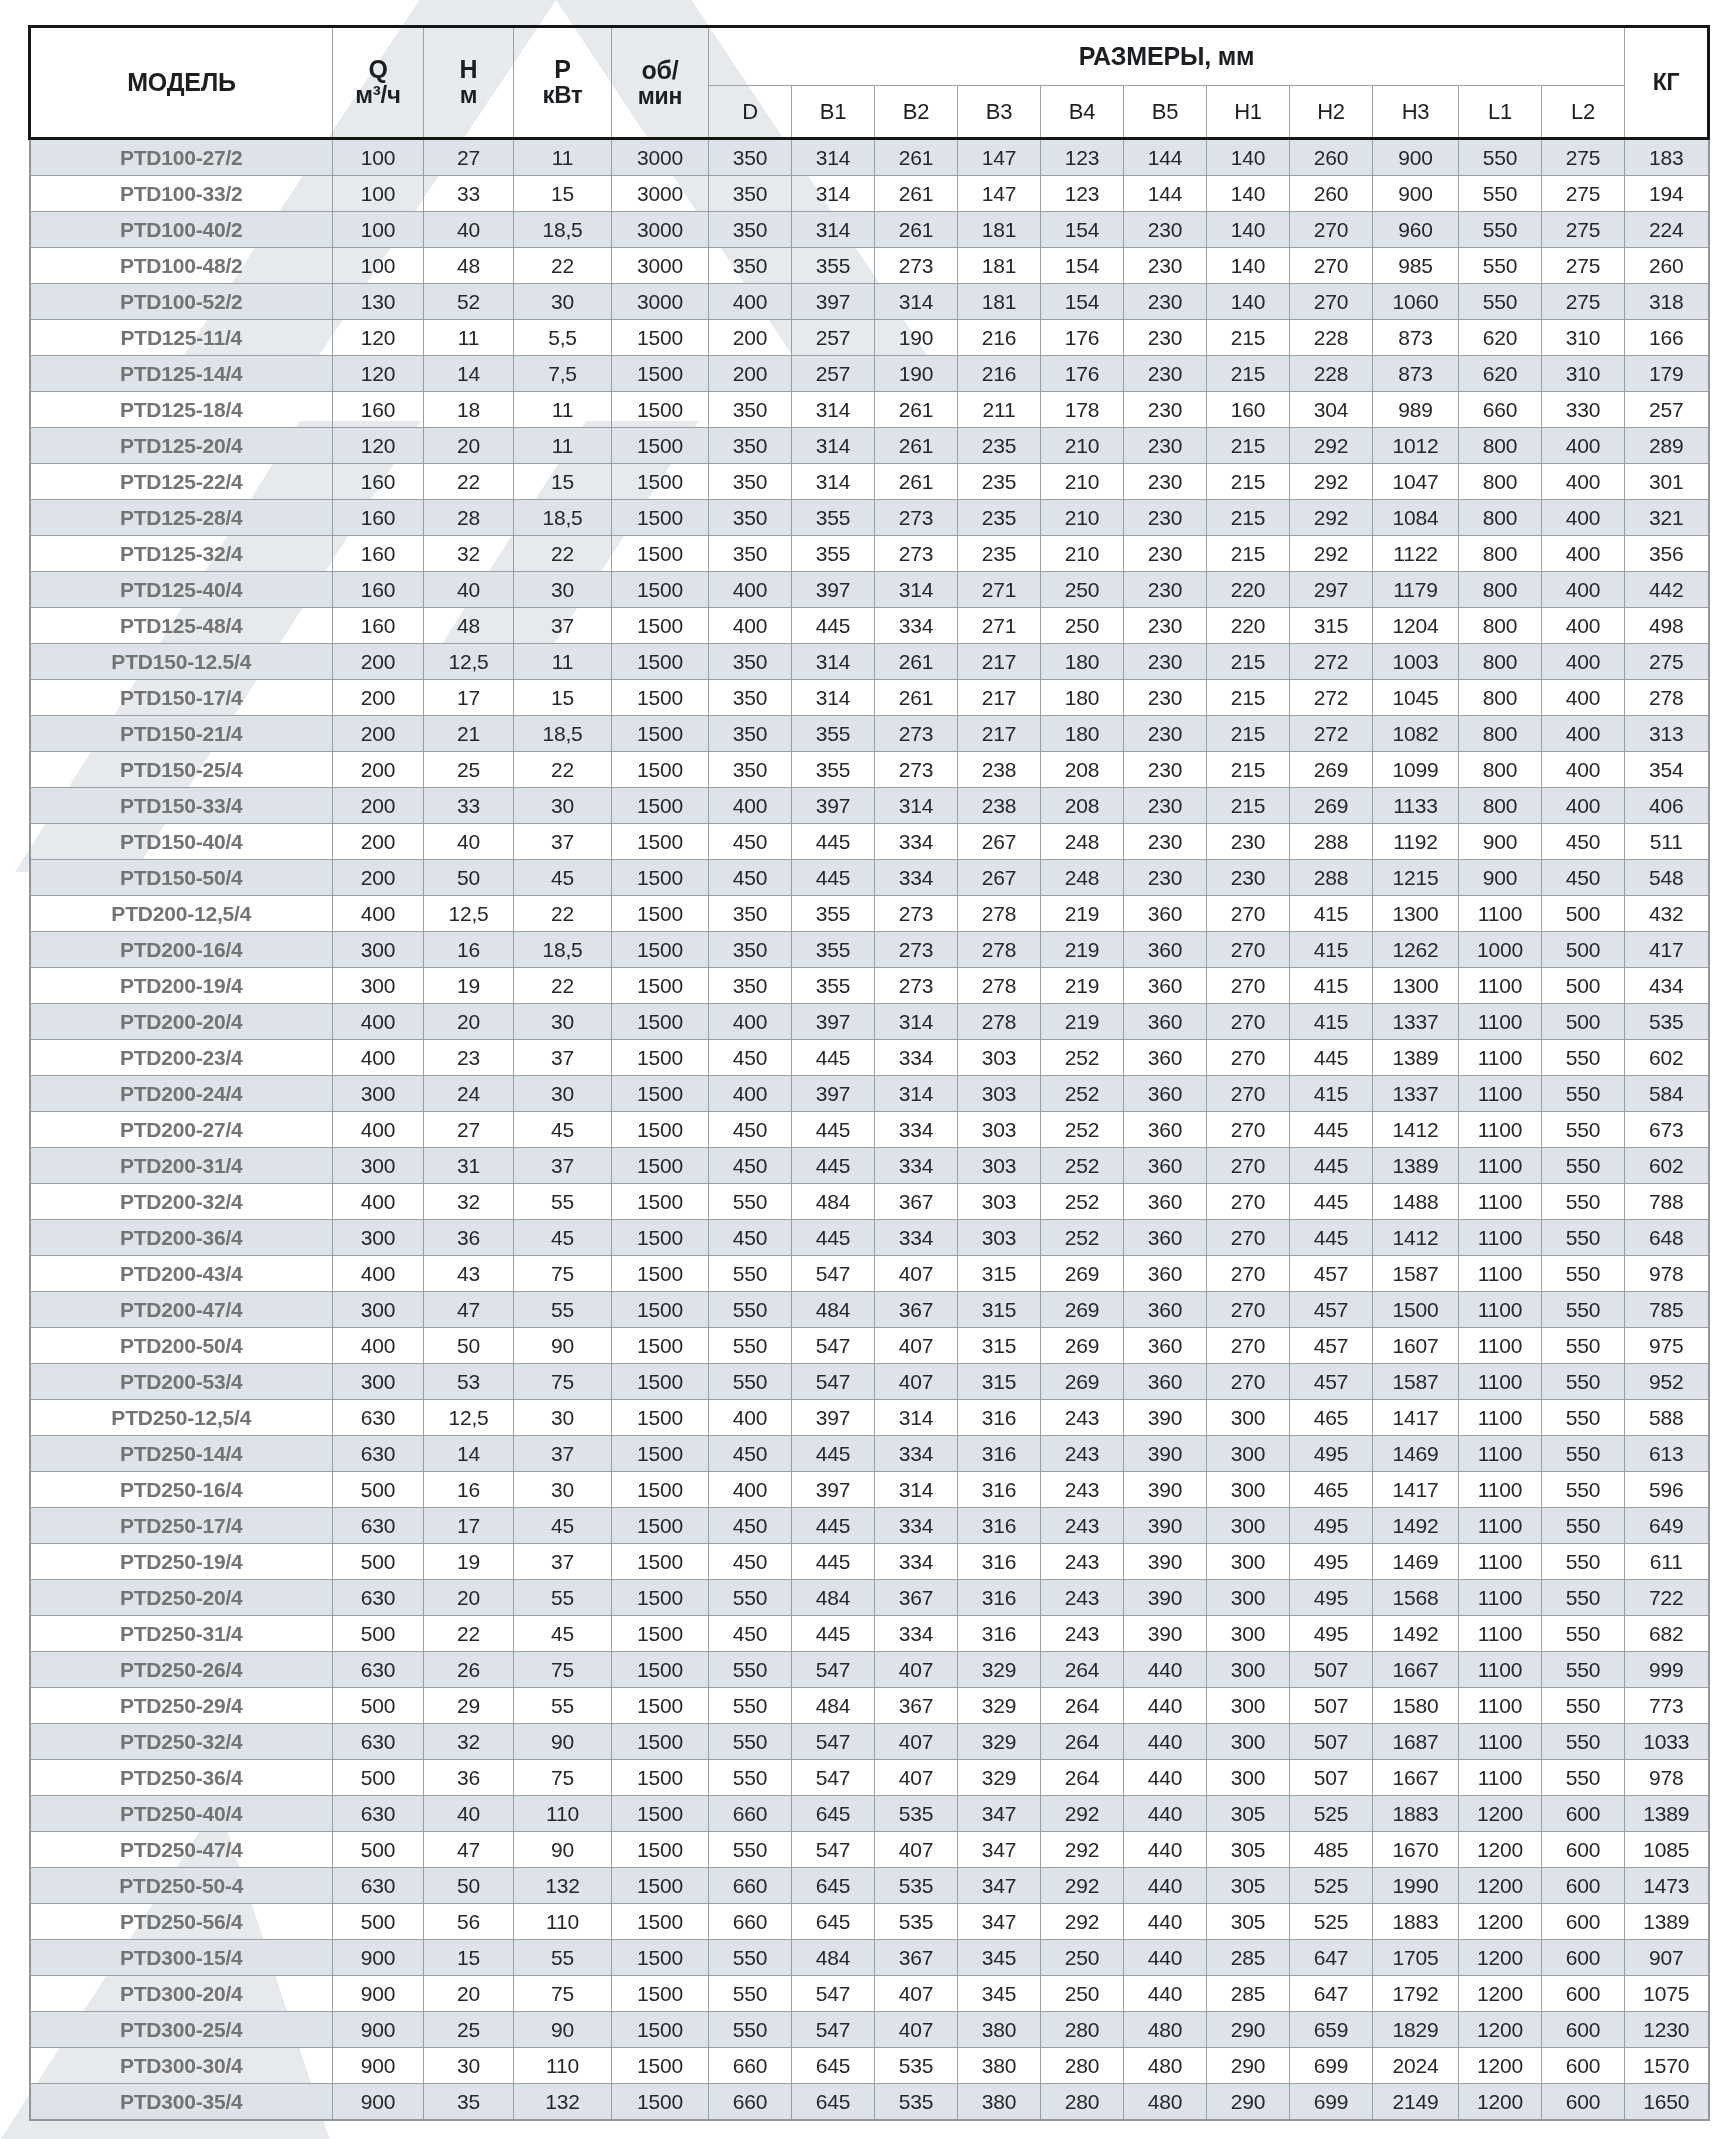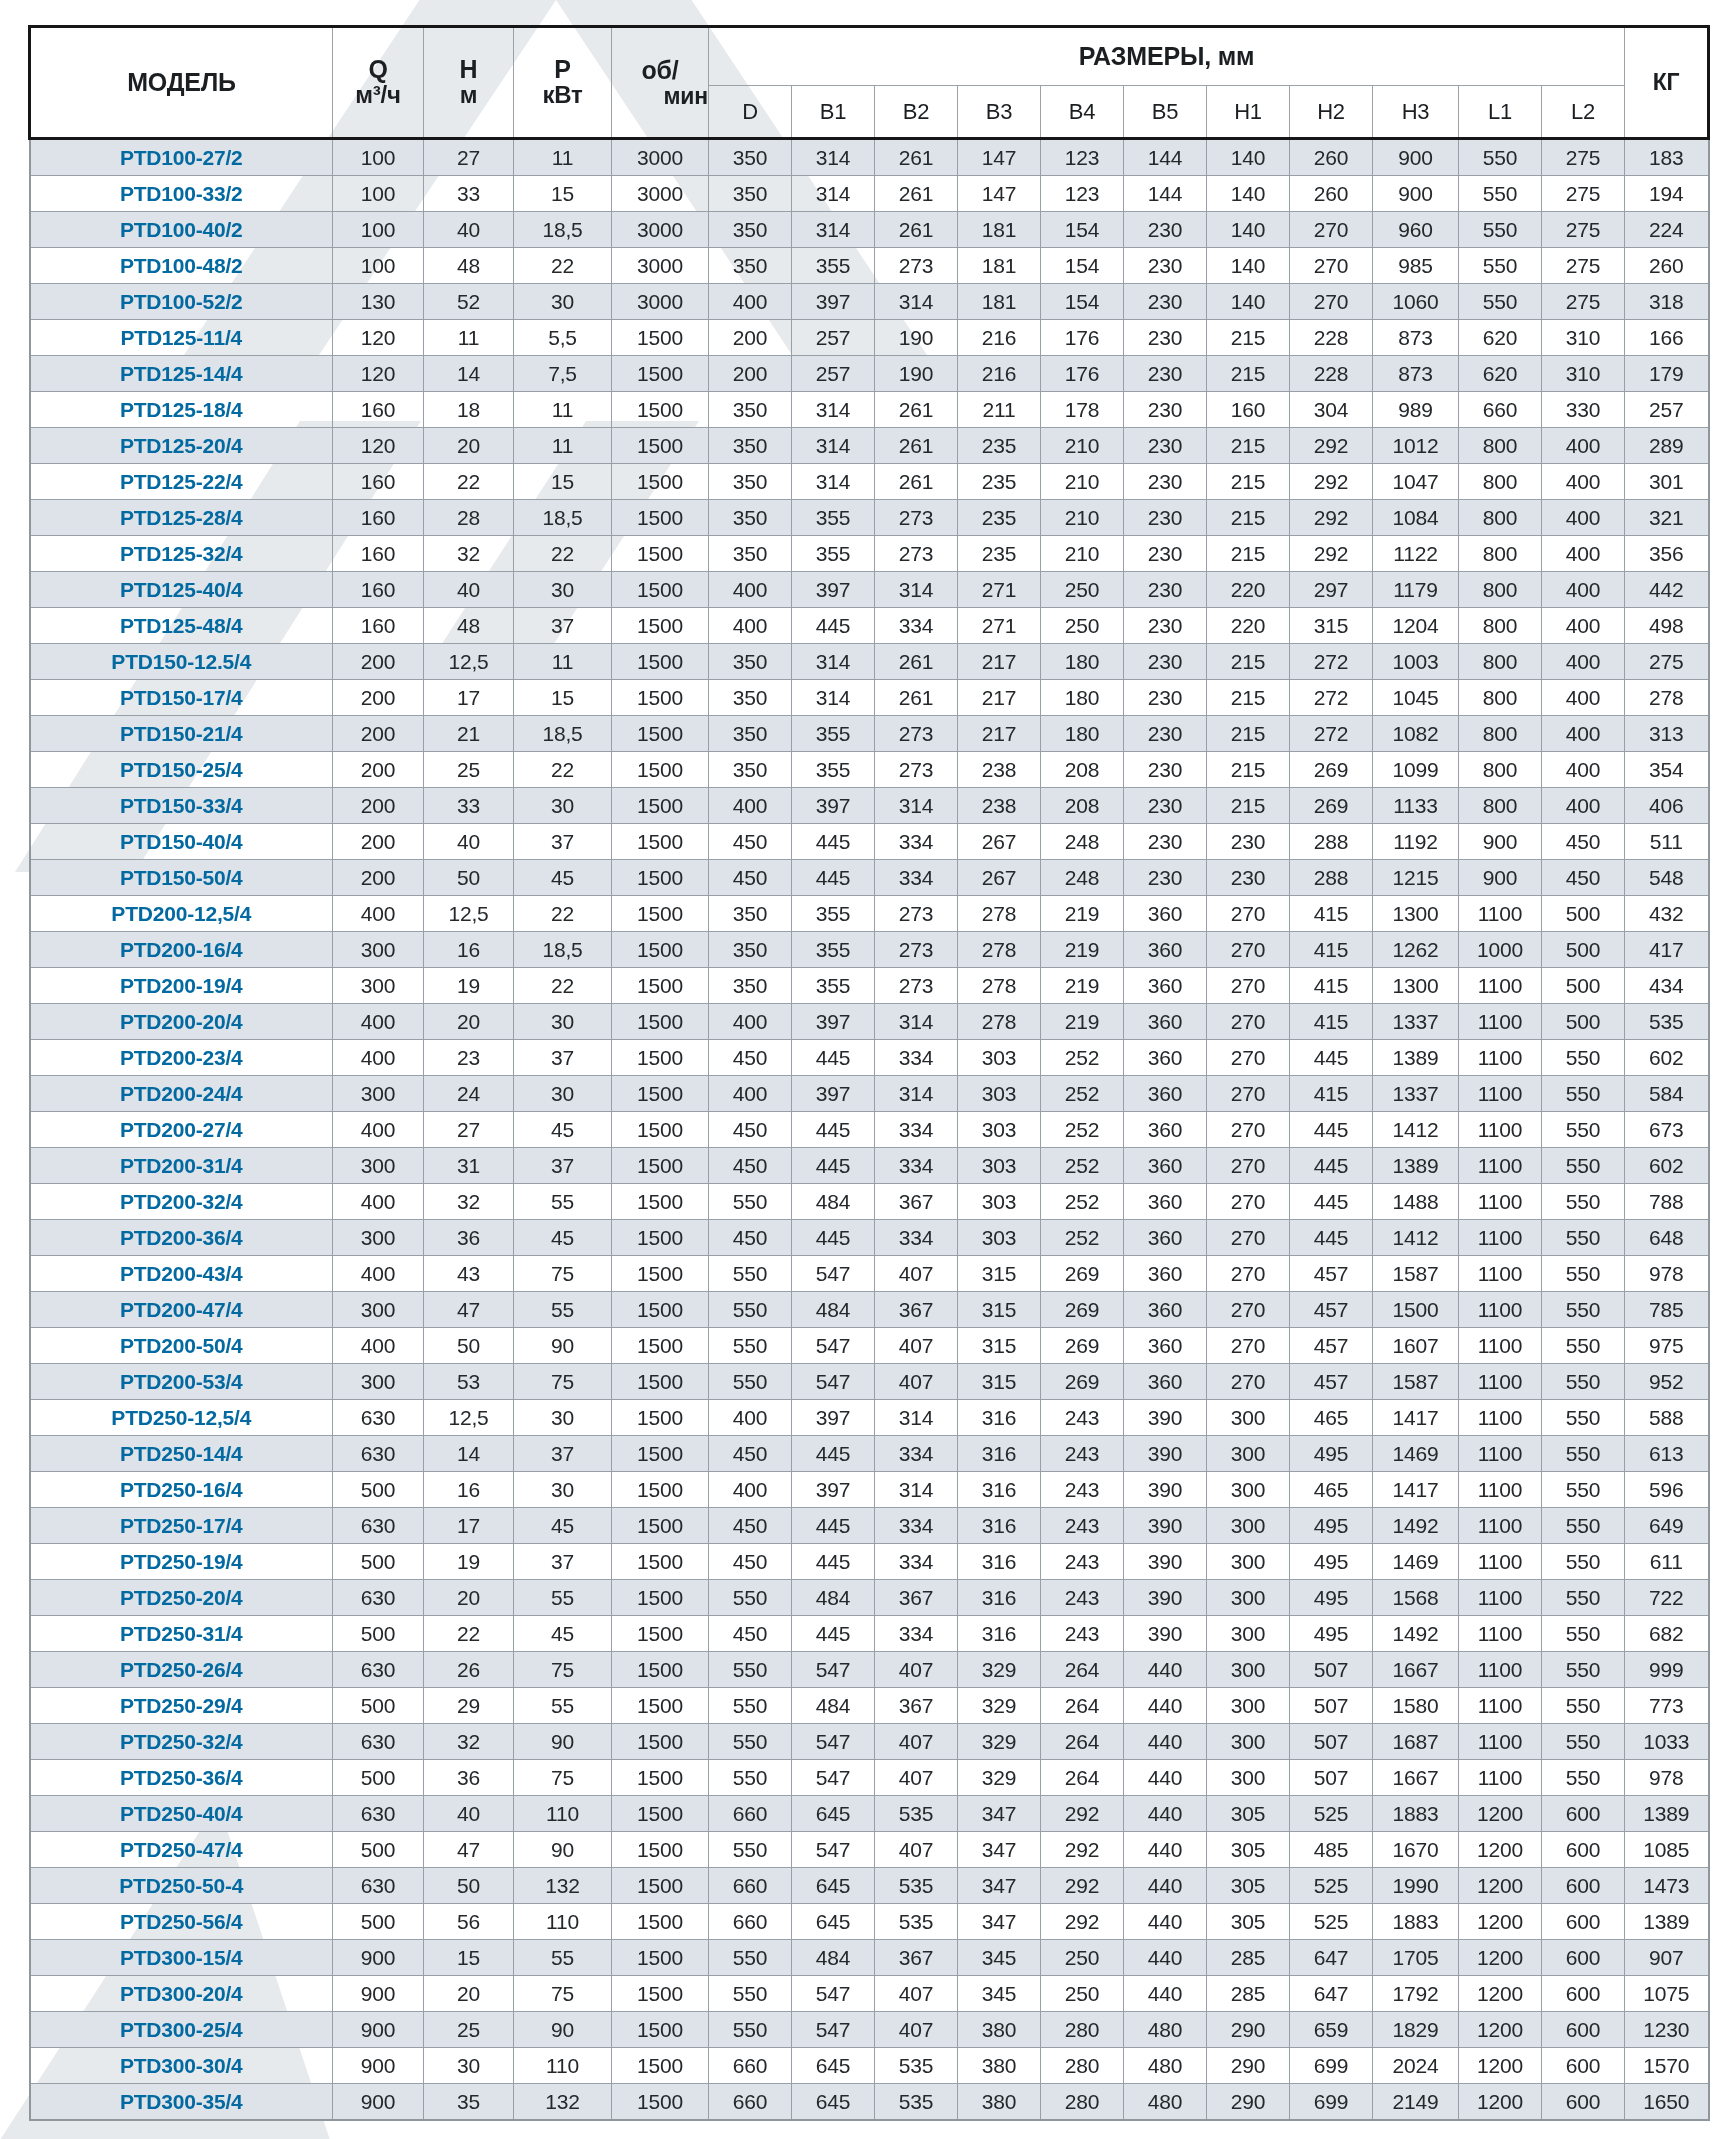--- a/index.html
+++ b/index.html
@@ -33,32 +33,32 @@
   }
   thead th{
     border-left:1.5px solid #9aa1a7;border-right:1.5px solid #9aa1a7;
     background:transparent;font-weight:bold;color:#1c1f22;
     padding:0;
   }
   th.hrow1{height:57px;}
   th.hrow2{height:51px;border-top:1.5px solid #9aa1a7;}
   th .big{font-size:25px;line-height:1.05;font-weight:bold;}
   th .unit{font-size:24px;line-height:1.1;font-weight:bold;}
-  th .unitb{font-size:23px;line-height:1.05;font-weight:bold;text-align:right;}
+  th .unitb{font-size:23px;line-height:1.05;font-weight:bold;}
   th.model-h{font-size:25px;}
   th.dims-h{font-size:25px;height:57px;}
   th.dimcol{font-size:22px;font-weight:normal;}
   th.kg-h{font-size:23px;}
   tbody td{
     height:33px;font-size:21px;color:#24282b;
     border:1.5px solid #98a0a7;
     background:transparent;
   }
   tbody tr.stripe td{background:#dde3e8;}
-  tbody td.model{font-weight:bold;color:#0369a1;}
+  tbody td.model{font-weight:bold;color:#737373;}
 </style>
 </head>
 <body>
 
 <div class="wm wm1"></div>
 <div class="wm wm2"></div>
 <div class="wm wm3"></div>
 <div class="wm wm4"></div>
 
 <table>

